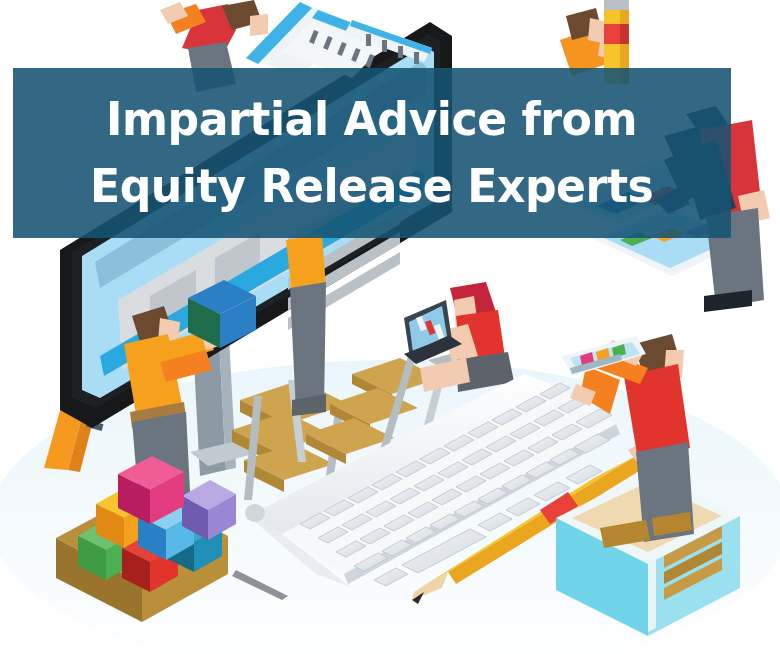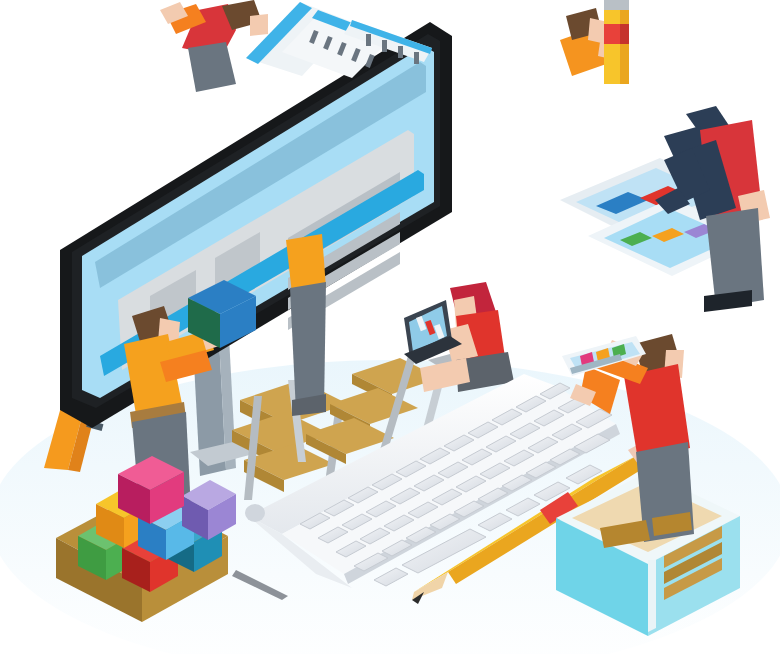--- a/index.html
+++ b/index.html
@@ -412,14 +412,18 @@
 
       <g>
         <path d="M118 474 L152 456 L184 472 L150 490 Z" fill="#f05c95"></path>
         <path d="M118 474 L150 490 L150 524 L118 508 Z" fill="#b81e5f"></path>
         <path d="M150 490 L184 472 L184 506 L150 524 Z" fill="#e23b7e"></path>
       </g>
     </g>
 
   </svg>
 
+  <div class="banner">
+    <div class="banner-line">Impartial Advice from</div>
+    <div class="banner-line">Equity Release Experts</div>
+  </div>
 
 </div>
 
 </body></html>

